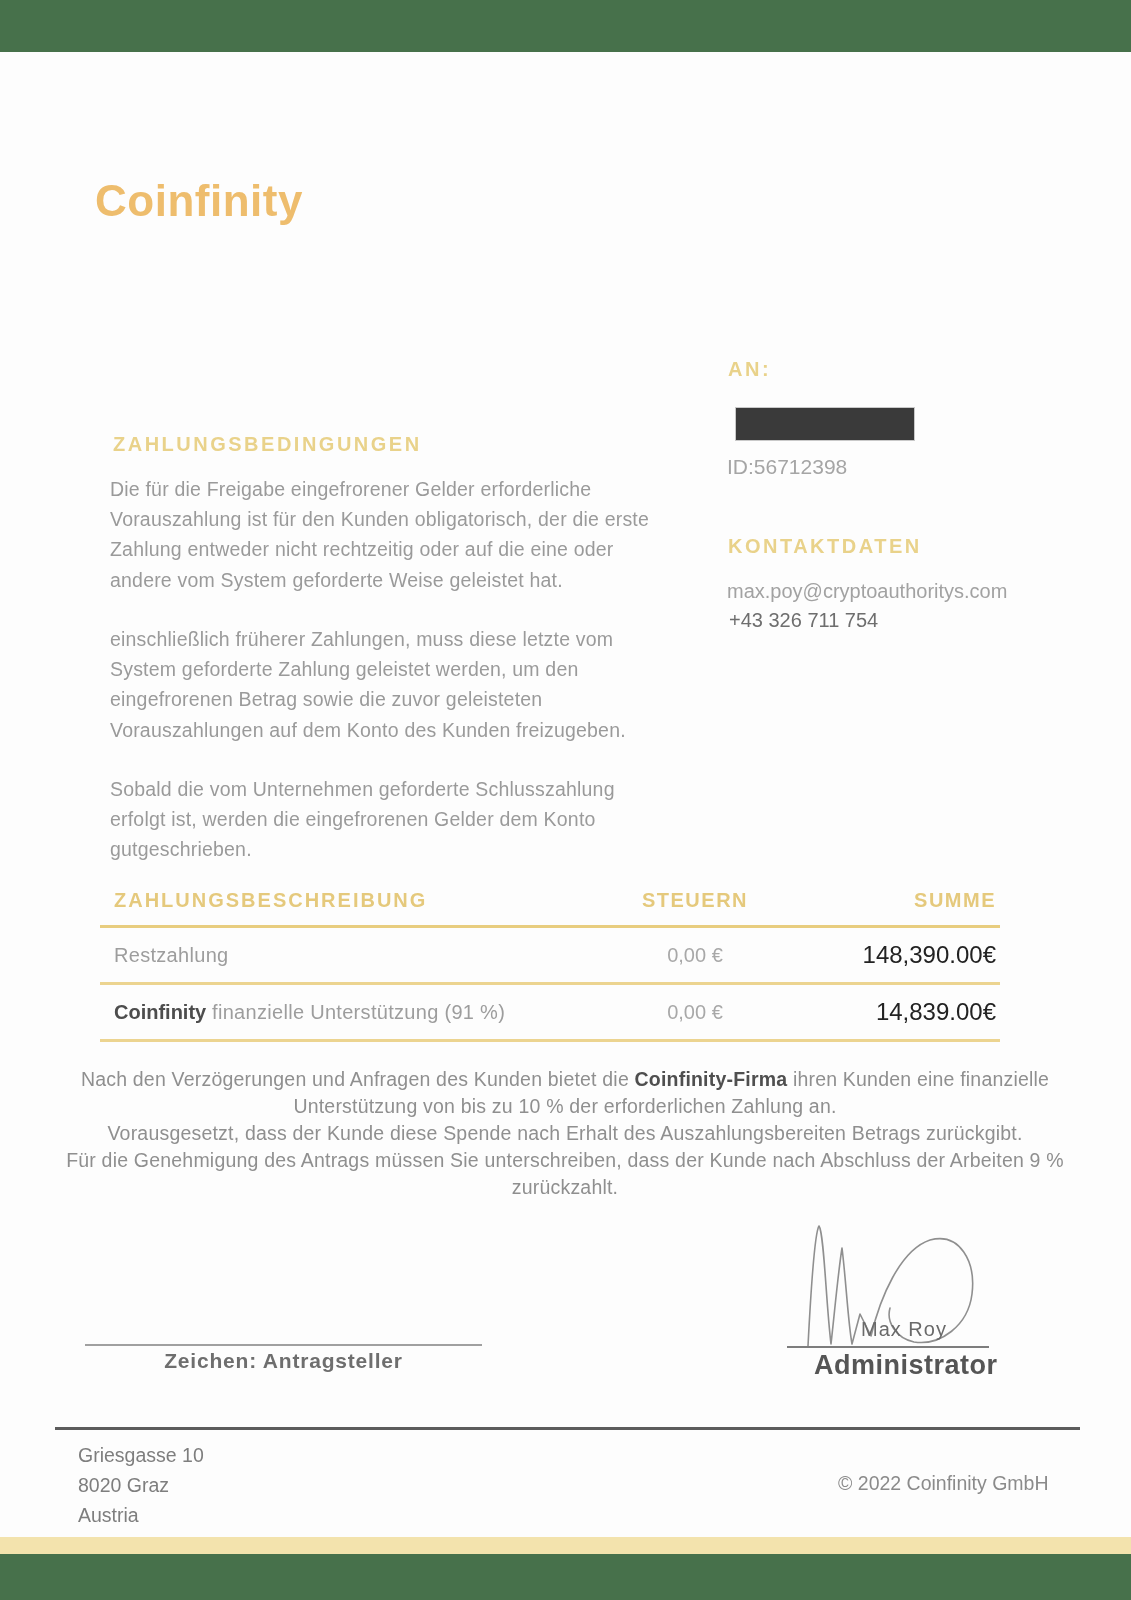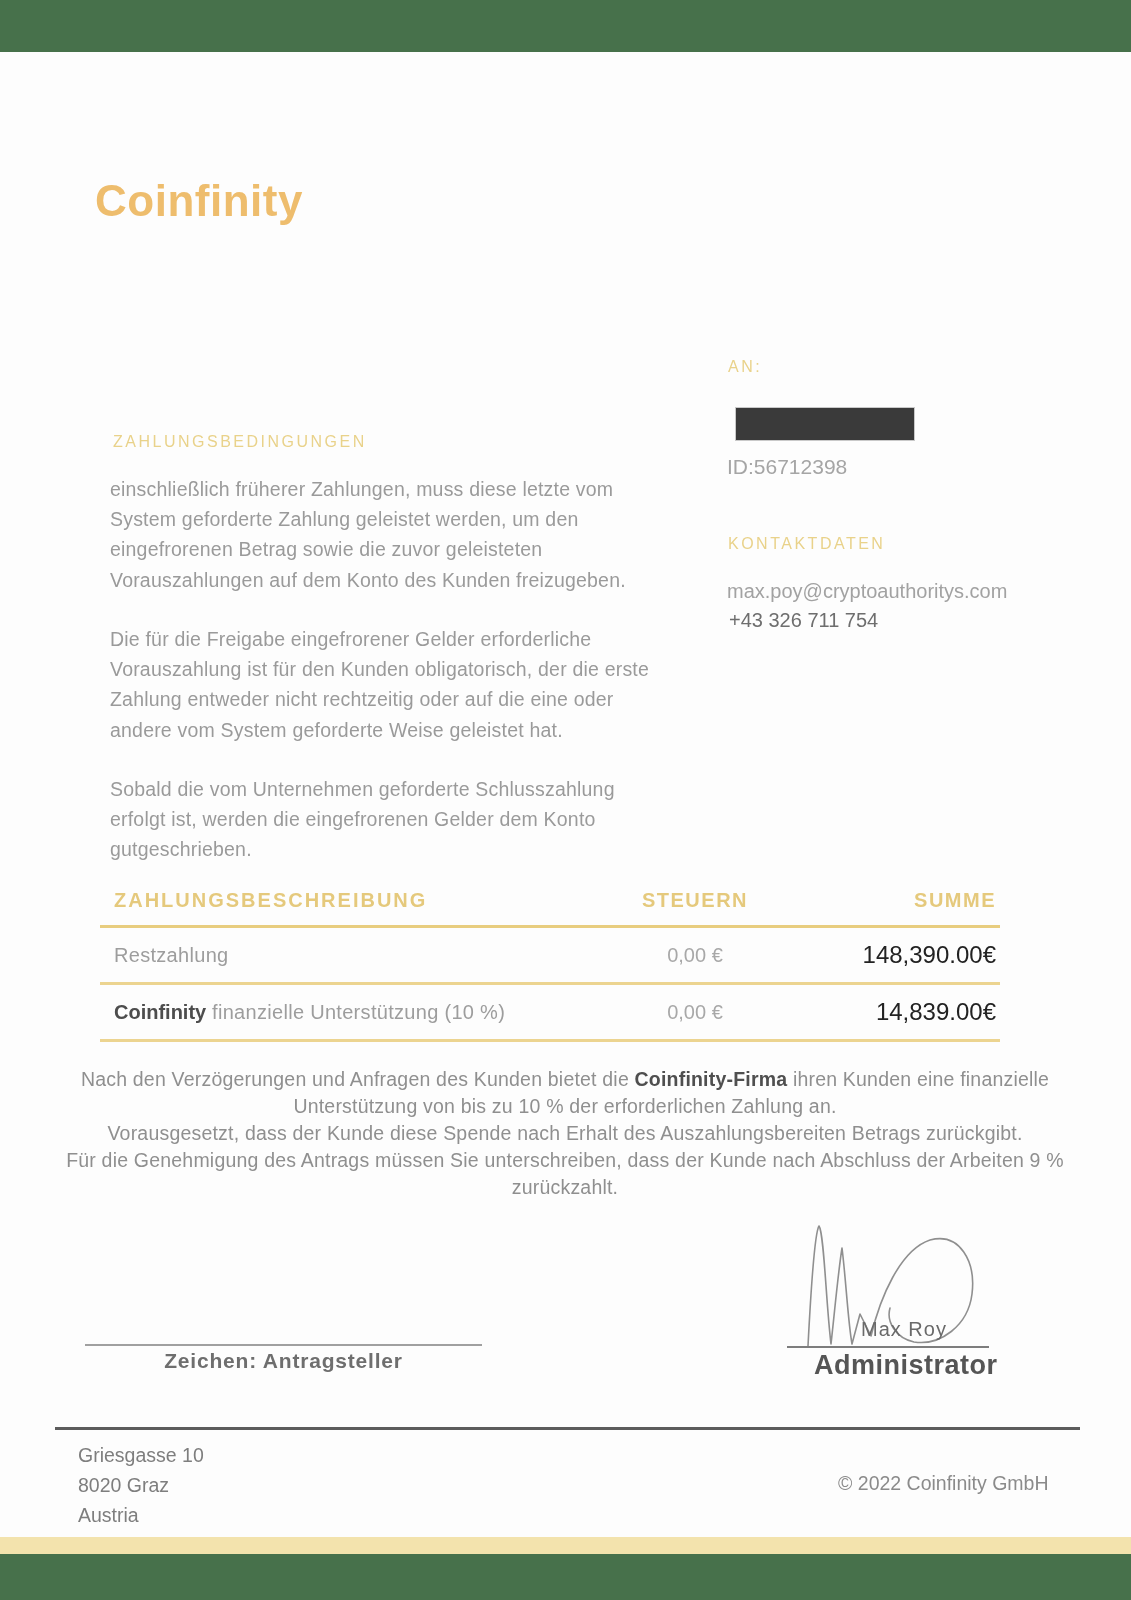--- a/index.html
+++ b/index.html
@@ -18,21 +18,21 @@
     font-size:44px; font-weight:bold; letter-spacing:0.5px; color:#eebd6d;
   }
 
   .meta { position:absolute; left:110px; top:352px; }
   .meta-row { display:flex; align-items:baseline; margin-bottom:14px; }
   .meta-label { width:138px; font-weight:bold; font-size:21px; color:#3e3e3e; letter-spacing:0.5px; }
   .meta-val-light { font-size:21px; color:#bcbcbc; letter-spacing:0.5px; }
   .meta-val-dark  { font-size:23px; color:#4a4a4a; }
 
   .gold-heading {
-    font-weight:normal; font-size:16px; letter-spacing:2.5px; color:#e9d28a;
+    font-weight:bold; font-size:20px; letter-spacing:2.5px; color:#e9d28a;
   }
   .terms-heading { position:absolute; left:113px; top:433px; }
 
   .terms-body { position:absolute; left:110px; top:474px; width:560px; }
   .terms-body p {
     font-size:19.5px; line-height:1.55; color:#9a9a9a; letter-spacing:0.2px;
     margin-bottom:29px;
   }
 
   .an-label { position:absolute; left:728px; top:358px; }
@@ -97,22 +97,22 @@
 <div class="page">
 
   <div class="bar-top"></div>
 
   <div class="logo">Coinfinity</div>
 
 
   <div class="gold-heading terms-heading">ZAHLUNGSBEDINGUNGEN</div>
 
   <div class="terms-body">
+    <p>Die für die Freigabe eingefrorener Gelder erforderliche Vorauszahlung ist für den Kunden obligatorisch, der die erste Zahlung entweder nicht rechtzeitig oder auf die eine oder andere vom System geforderte Weise geleistet hat.</p>
     <p>einschließlich früherer Zahlungen, muss diese letzte vom System geforderte Zahlung geleistet werden, um den eingefrorenen Betrag sowie die zuvor geleisteten Vorauszahlungen auf dem Konto des Kunden freizugeben.</p>
-    <p>Die für die Freigabe eingefrorener Gelder erforderliche Vorauszahlung ist für den Kunden obligatorisch, der die erste Zahlung entweder nicht rechtzeitig oder auf die eine oder andere vom System geforderte Weise geleistet hat.</p>
     <p>Sobald die vom Unternehmen geforderte Schlusszahlung erfolgt ist, werden die eingefrorenen Gelder dem Konto gutgeschrieben.</p>
   </div>
 
   <div class="gold-heading an-label">AN:</div>
   <div class="redacted-box"></div>
   <div class="id-value">ID:56712398</div>
 
   <div class="gold-heading kontakt-heading">KONTAKTDATEN</div>
   <div class="kontakt-email">max.poy@cryptoauthoritys.com</div>
   <div class="kontakt-phone">+43 326 711 754</div>
@@ -122,21 +122,21 @@
       <span class="pt-col-desc">ZAHLUNGSBESCHREIBUNG</span>
       <span class="pt-col-tax">STEUERN</span>
       <span class="pt-col-sum">SUMME</span>
     </div>
     <div class="pt-row pt-data">
       <span class="pt-col-desc"><span class="row-brand"></span><span class="row-desc">Restzahlung</span></span>
       <span class="pt-col-tax row-tax">0,00 €</span>
       <span class="pt-col-sum row-sum">148,390.00€</span>
     </div>
     <div class="pt-row pt-data">
-      <span class="pt-col-desc"><span class="row-brand">Coinfinity</span><span class="row-desc"> finanzielle Unterstützung (10 %)</span></span>
+      <span class="pt-col-desc"><span class="row-brand">Coinfinity</span><span class="row-desc"> finanzielle Unterstützung (91 %)</span></span>
       <span class="pt-col-tax row-tax">0,00 €</span>
       <span class="pt-col-sum row-sum">14,839.00€</span>
     </div>
   </div>
 
   <div class="notes">
     <span>Nach den Verzögerungen und Anfragen des Kunden bietet die </span><span class="brand-bold">Coinfinity-Firma</span><span> ihren Kunden eine finanzielle Unterstützung von bis zu 10 % der erforderlichen Zahlung an.</span><br>
     <span>Vorausgesetzt, dass der Kunde diese Spende nach Erhalt des Auszahlungsbereiten Betrags zurückgibt.</span><br>
     <span>Für die Genehmigung des Antrags müssen Sie unterschreiben, dass der Kunde nach Abschluss der Arbeiten 9 % zurückzahlt.</span>
   </div>

